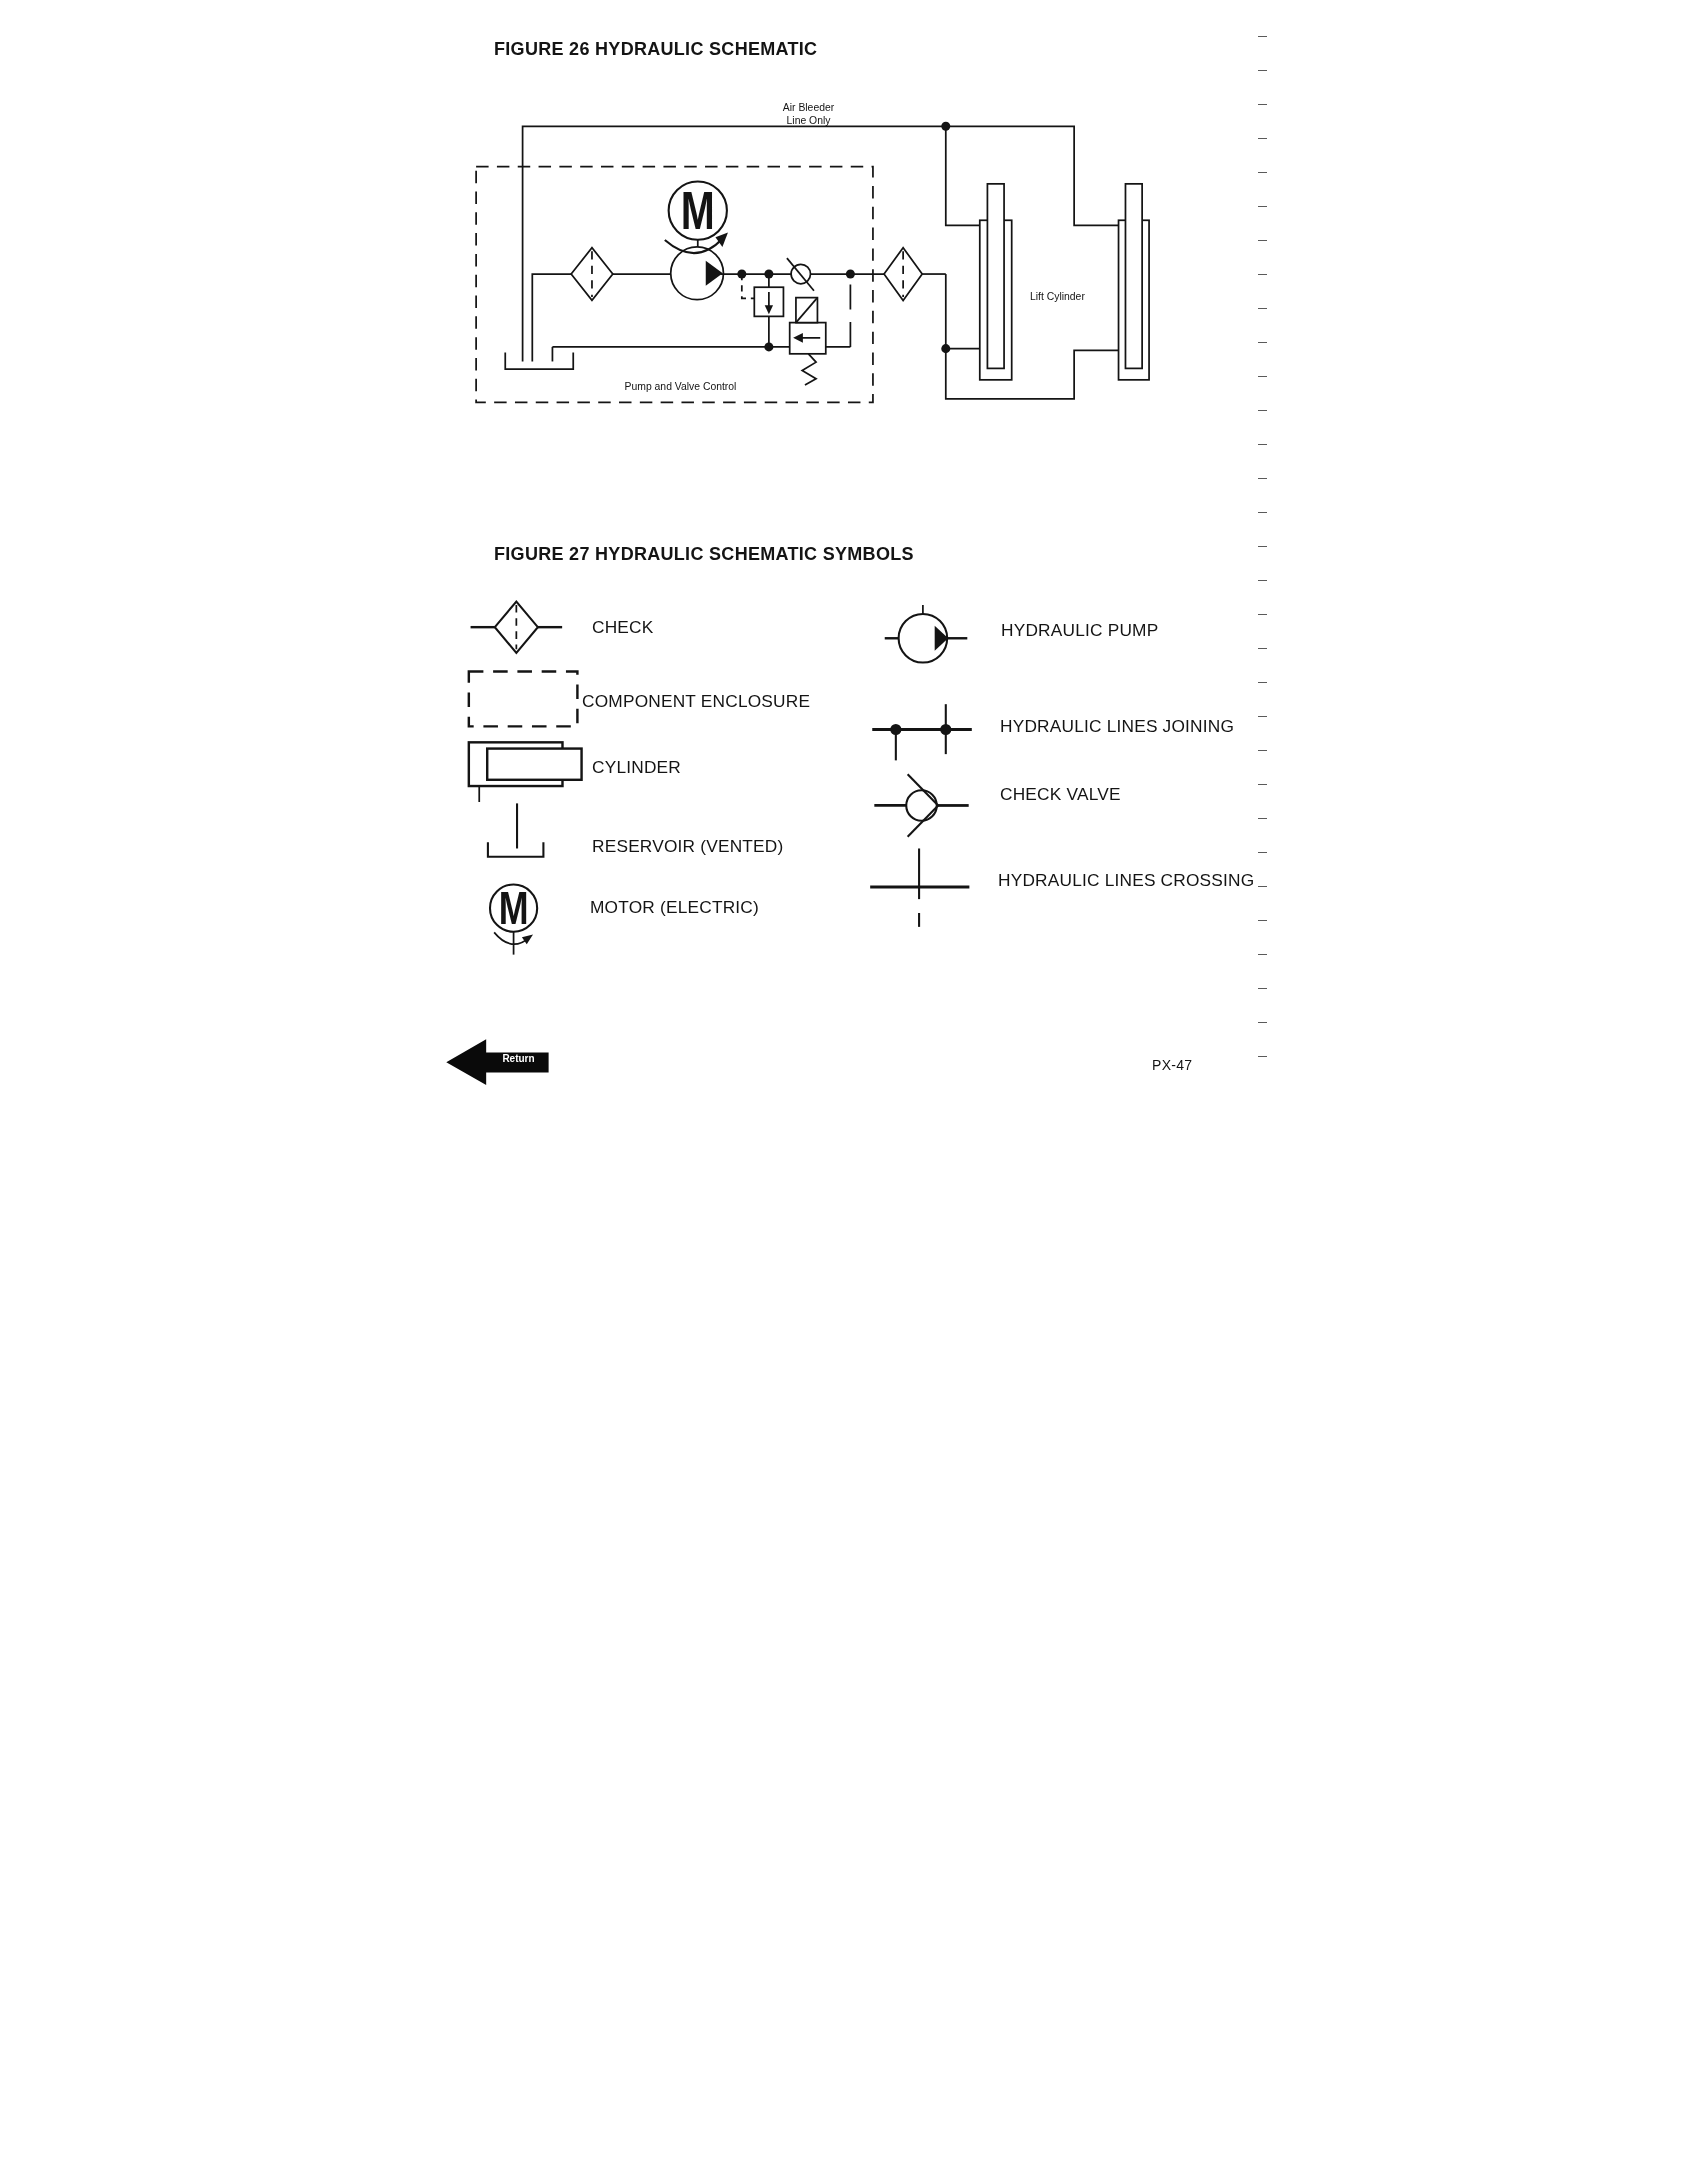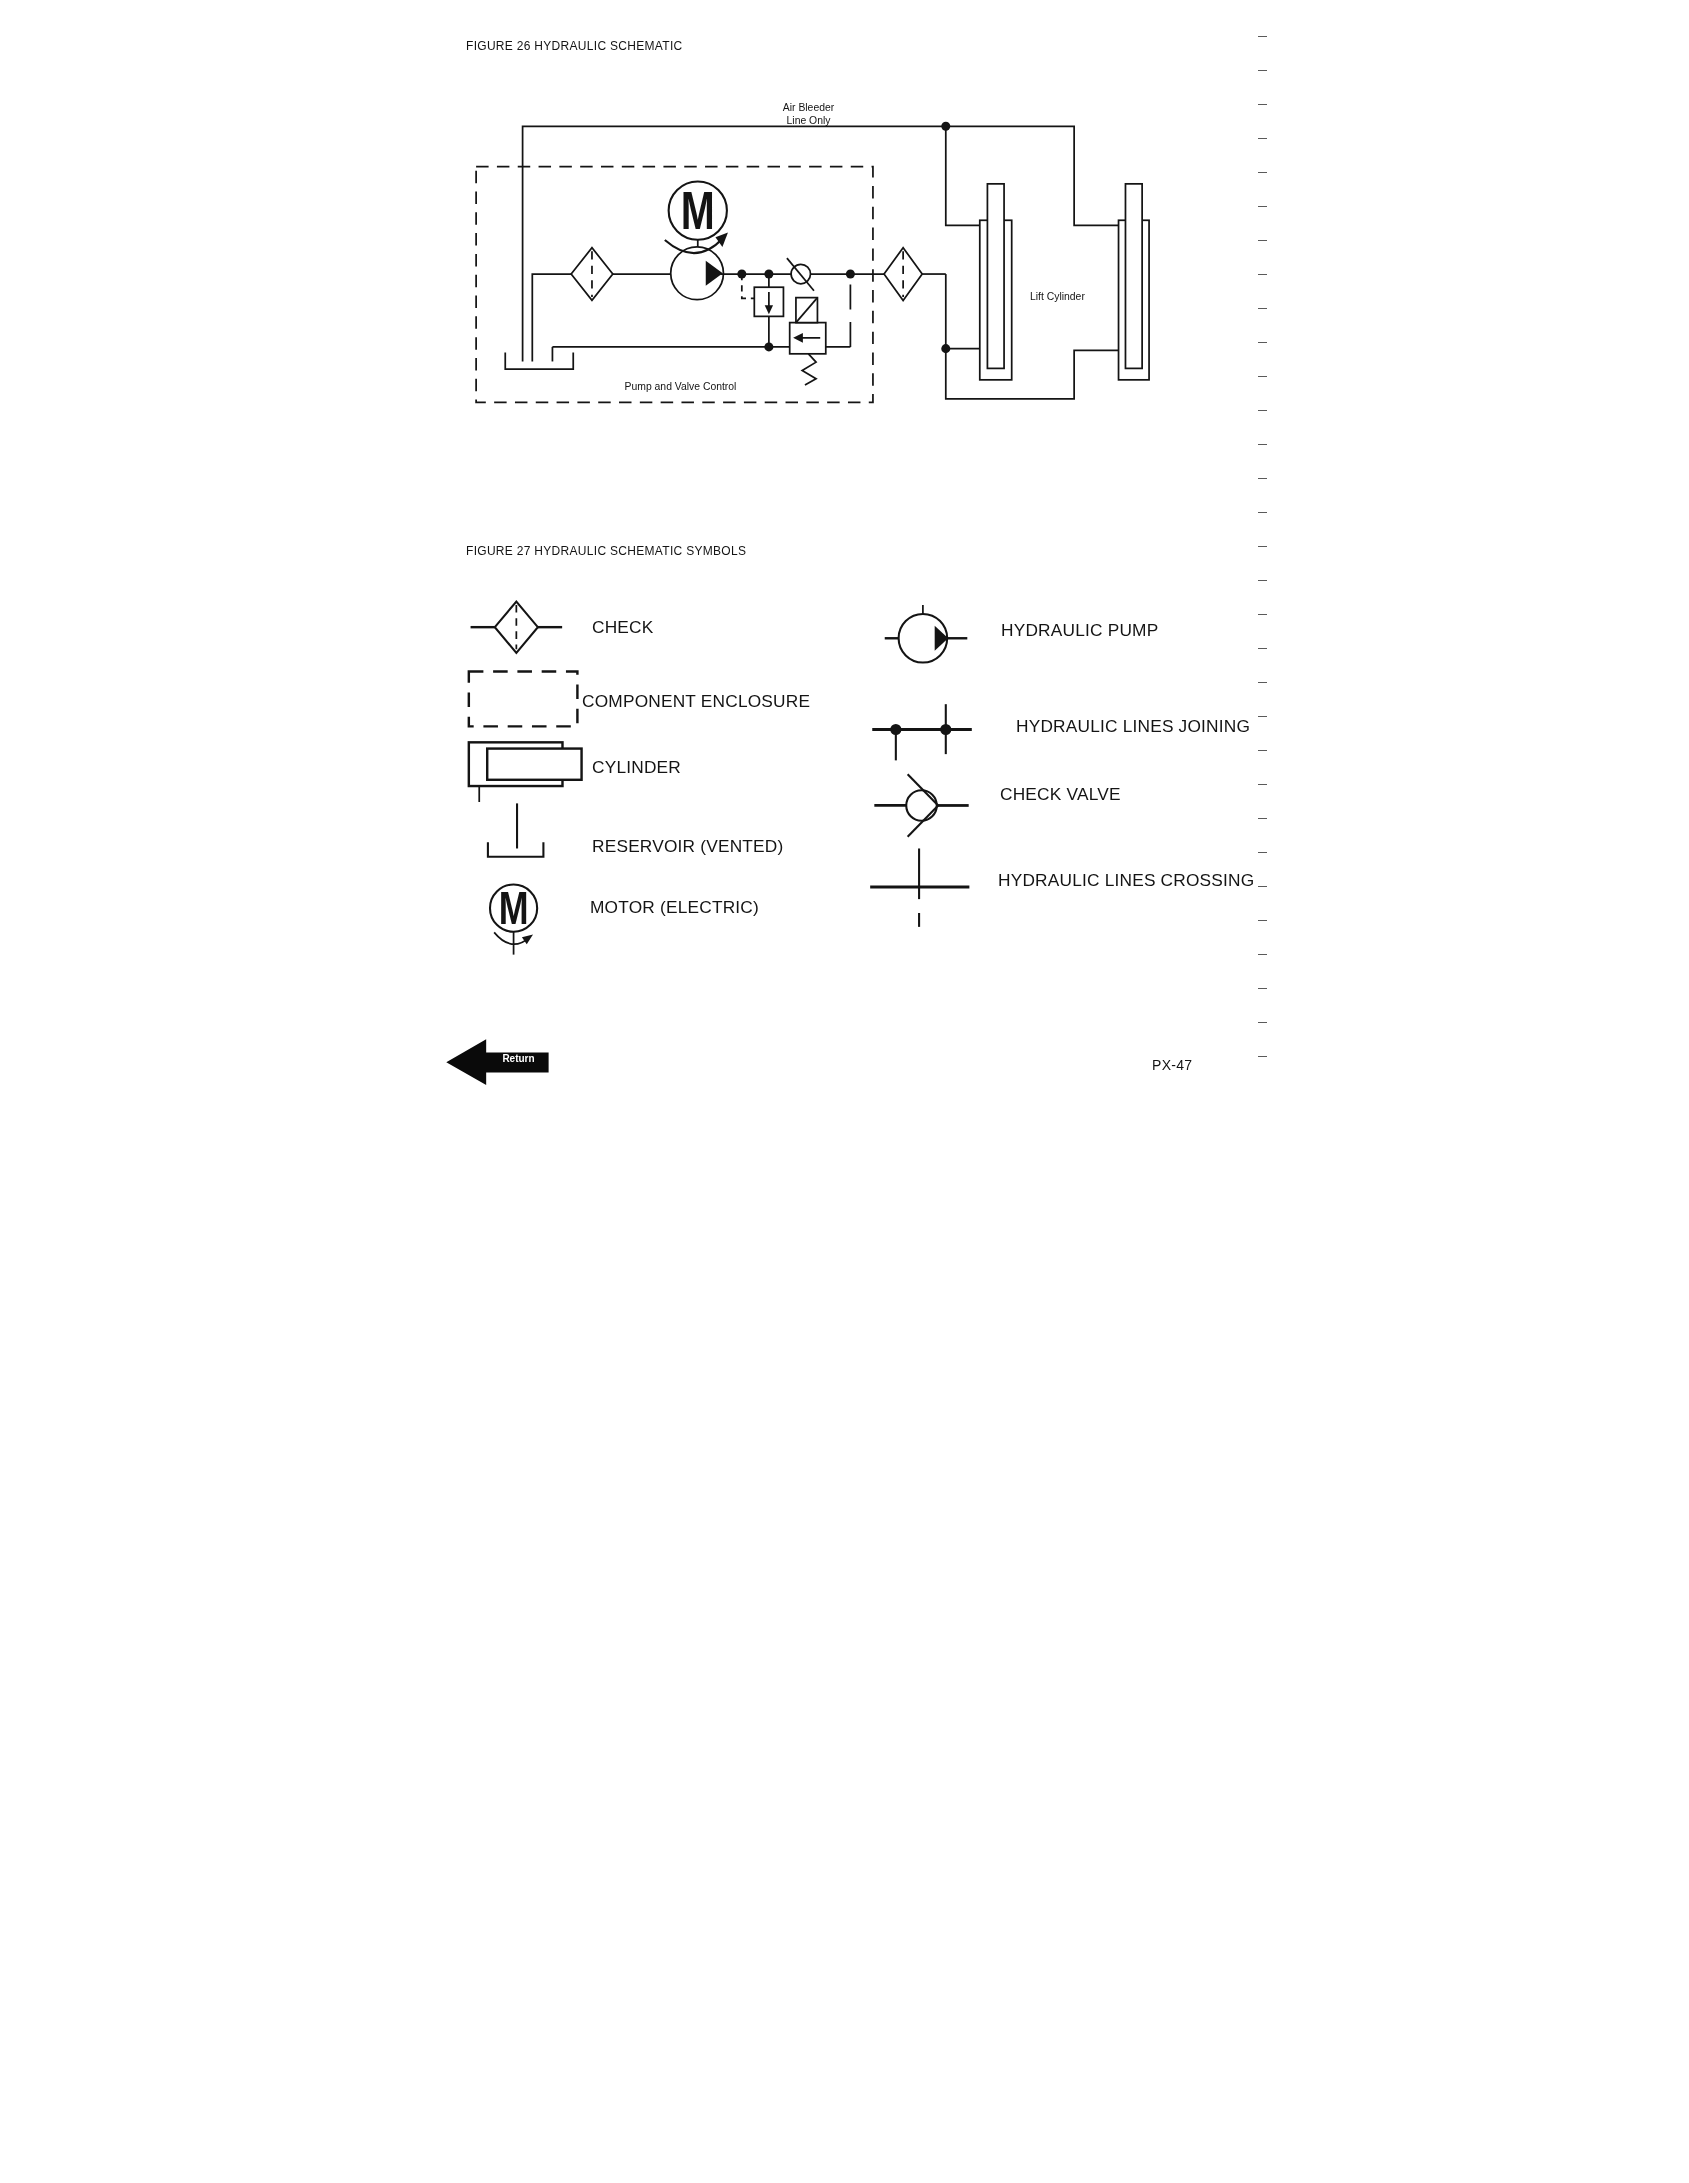--- a/index.html
+++ b/index.html
@@ -7,21 +7,21 @@
     position:relative;
     width:845px;height:1092px;
     margin:0 auto;
     background:#ffffff;
     font-family:"Liberation Sans", sans-serif;
     color:#141414;
     overflow:hidden;
   }
   .art{position:absolute;left:0;top:0;width:845px;height:1092px;}
   .lbl{position:absolute;white-space:nowrap;}
-  .fig-title{font-size:12px;font-weight:400;letter-spacing:0.3px;}
+  .fig-title{font-size:18px;font-weight:700;letter-spacing:0.3px;margin-left:28px;}
   .small-lbl{font-size:10.4px;}
   .center{text-align:center;}
   .legend-lbl{font-size:17.3px;font-weight:500;letter-spacing:0.2px;}
   .return-lbl{
     font-size:10px;font-weight:bold;color:#ffffff;
     width:61px;text-align:center;
   }
   .page-num{font-size:14px;letter-spacing:0.3px;}
   .edge-ticks{
     position:absolute;right:0;top:36px;width:9px;height:1023px;
@@ -198,21 +198,21 @@
 
   <div class="lbl fig-title" style="left:44px;top:544px;">FIGURE 27 HYDRAULIC SCHEMATIC SYMBOLS</div>
 
   <div class="lbl legend-lbl" style="left:170px;top:617px;">CHECK</div>
   <div class="lbl legend-lbl" style="left:160px;top:691px;">COMPONENT ENCLOSURE</div>
   <div class="lbl legend-lbl" style="left:170px;top:757px;">CYLINDER</div>
   <div class="lbl legend-lbl" style="left:170px;top:816px;margin-top:20px;">RESERVOIR (VENTED)</div>
   <div class="lbl legend-lbl" style="left:168px;top:897px;">MOTOR (ELECTRIC)</div>
 
   <div class="lbl legend-lbl" style="left:579px;top:620px;">HYDRAULIC PUMP</div>
-  <div class="lbl legend-lbl" style="left:578px;top:716px;margin-left:16px;">HYDRAULIC LINES JOINING</div>
+  <div class="lbl legend-lbl" style="left:578px;top:716px;">HYDRAULIC LINES JOINING</div>
   <div class="lbl legend-lbl" style="left:578px;top:784px;">CHECK VALVE</div>
   <div class="lbl legend-lbl" style="left:576px;top:870px;">HYDRAULIC LINES CROSSING</div>
 
   <div class="lbl return-lbl" style="left:66px;top:1053px;">Return</div>
   <div class="lbl page-num" style="left:730px;top:1057px;">PX-47</div>
 
   <div class="edge-ticks"></div>
 </div>
 
 

